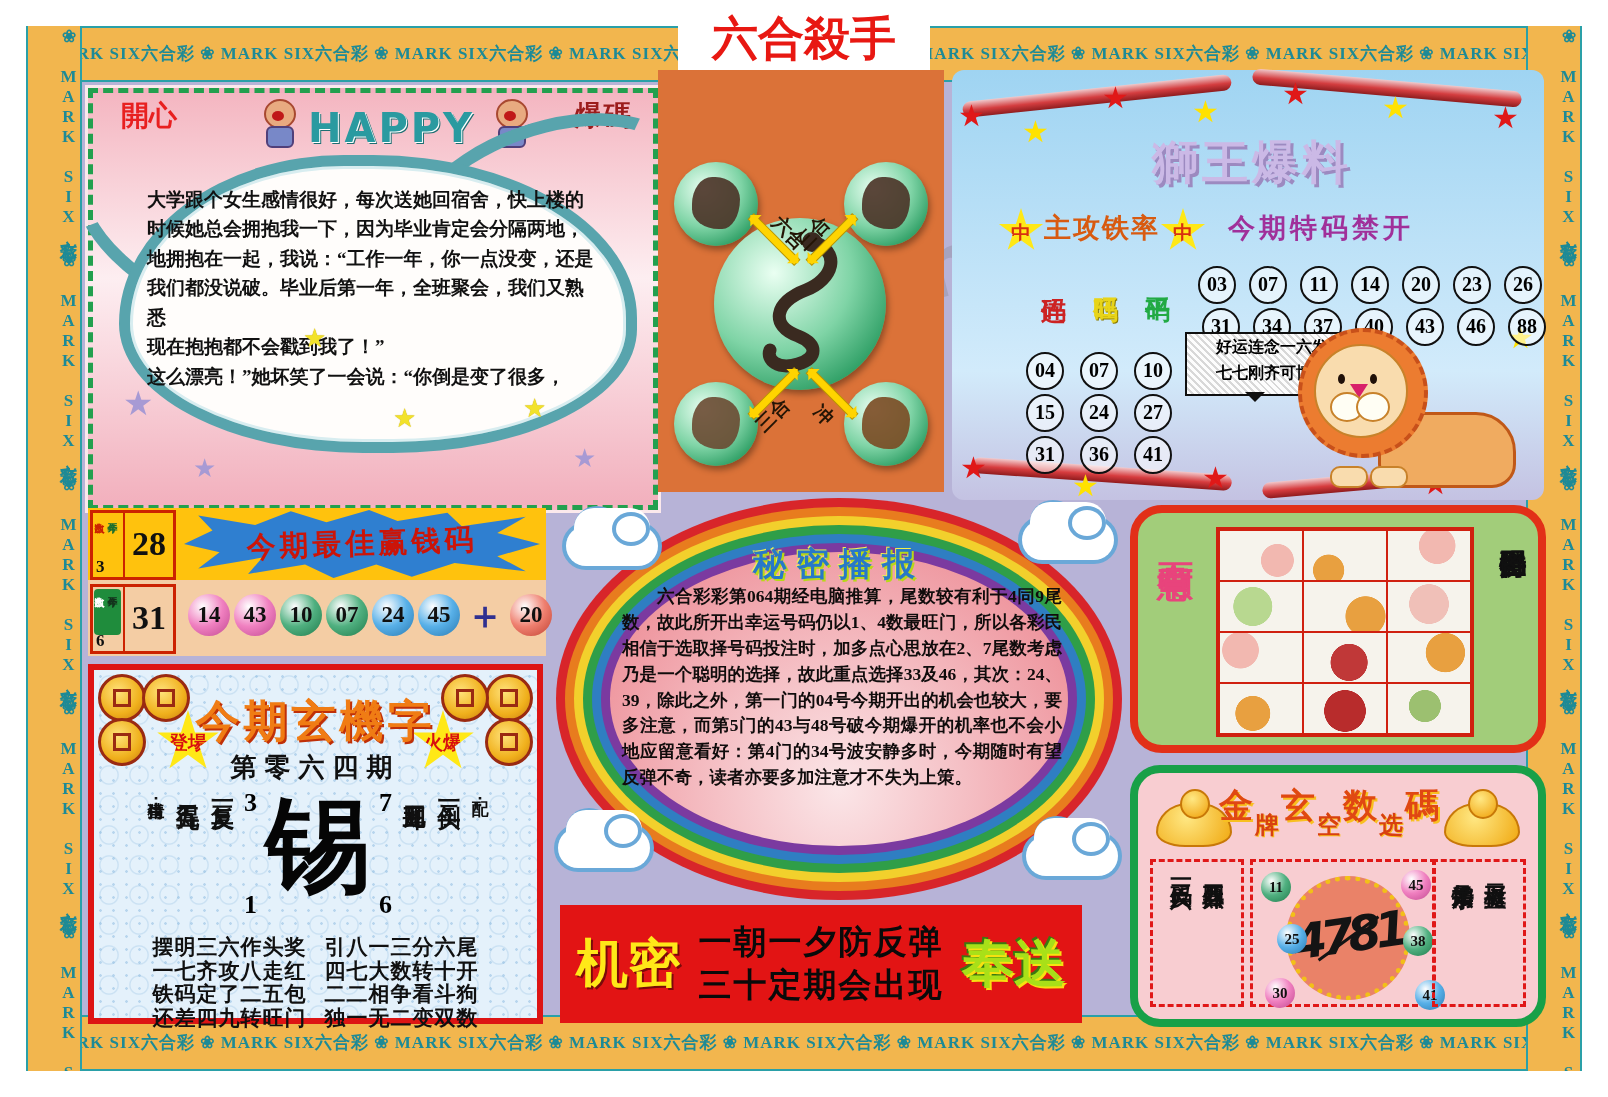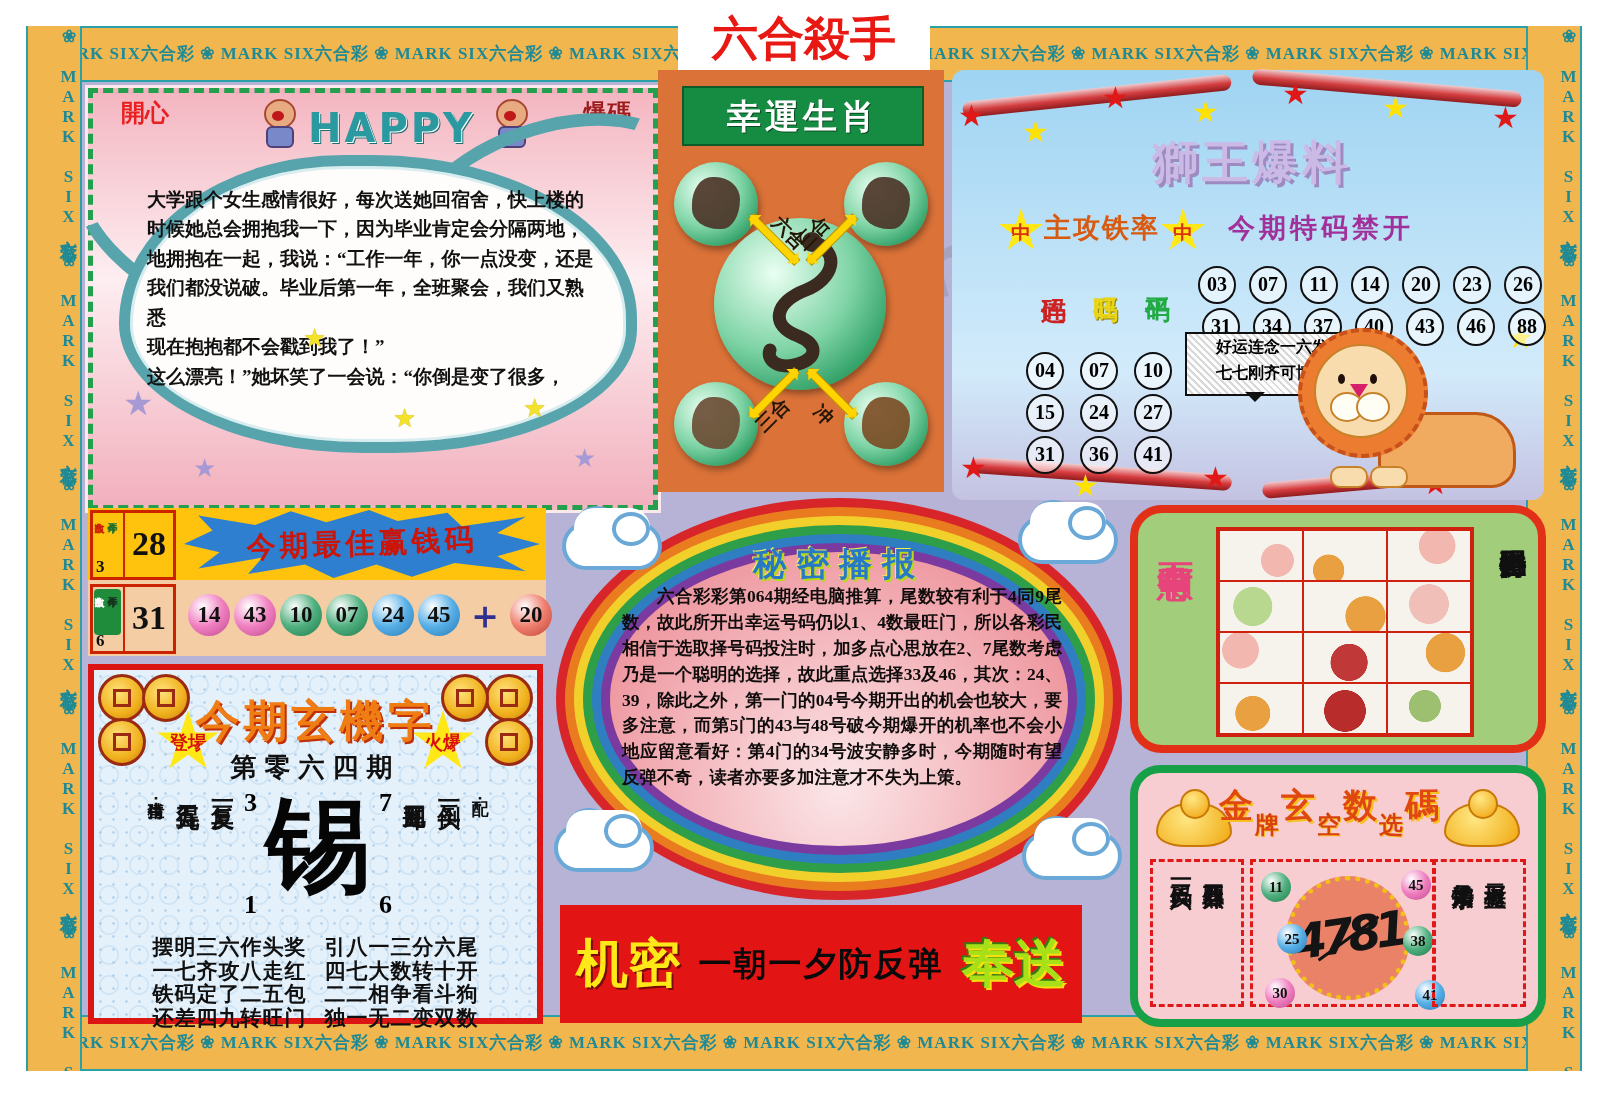--- a/index.html
+++ b/index.html
@@ -19,21 +19,21 @@
   #title-patch{left:678px;top:2px;width:252px;height:76px;background:#ffffff;}
   #page-title{left:678px;top:8px;width:252px;text-align:center;font-size:46px;font-weight:bold;color:#e81812;
               font-family:"DejaVu Sans",sans-serif;}
   #watermark{left:760px;top:230px;font-size:86px;font-weight:bold;color:rgba(110,110,110,.22);transform:rotate(-14deg);
              font-family:"DejaVu Sans",sans-serif;letter-spacing:6px;}
 
   
   #happy{left:88px;top:88px;width:560px;height:412px;border:5px dashed #22a04e;outline:3px solid #fbe9ec;
          background:linear-gradient(#f4b6c1,#fdeef1 45%,#f2b0bd);}
   #happy .hd{position:absolute;left:0;top:4px;width:100%;height:56px;}
-  .happy-label{position:absolute;font-size:24px;font-weight:bold;font-family:"DejaVu Sans",sans-serif;}
+  .happy-label{position:absolute;font-size:28px;font-weight:bold;font-family:"DejaVu Sans",sans-serif;}
   #happy-left{left:28px;color:#e82020;}
   #happy-right{right:22px;color:#9c1c1c;}
   #happy-word{left:215px;top:8px;font-size:40px;font-weight:bold;color:#2a9aa0;letter-spacing:3px;
               text-shadow:1px 1px 0 #ffffff,2px 2px 0 #1d6e72;font-family:"DejaVu Sans",sans-serif;}
   .clown{position:absolute;width:34px;height:48px;}
   .clown .head{position:absolute;left:3px;top:0;width:28px;height:26px;border-radius:50%;background:#e8aa80;border:2px solid #a84830;}
   .clown .mouth{position:absolute;left:11px;top:12px;width:12px;height:10px;border-radius:50%;background:#c01818;}
   .clown .body{position:absolute;left:5px;top:27px;width:24px;height:18px;border-radius:6px;background:#7888c8;border:2px solid #50407a;}
   .swirl{position:absolute;border:13px solid #58a4ad;border-radius:50%;border-top-color:transparent;border-left-color:transparent;}
   #cloud-bubble{position:absolute;left:26px;top:62px;width:496px;height:276px;background:#fffdfb;
@@ -241,21 +241,20 @@
     </div>
     <span class="star y" style="left:300px;top:310px;">★</span>
     <span class="star p" style="left:100px;top:360px;">★</span>
     <span class="star y" style="left:430px;top:300px;">★</span>
     <span class="star p" style="left:480px;top:350px;">★</span>
     <span class="star y" style="left:210px;top:230px;">★</span>
     <span class="star p" style="left:30px;top:290px;font-size:34px;">★</span>
   </div>
 
   <div class="abs" id="zodiac">
-    <div class="hd">幸運生肖</div>
     <div class="zball zb-corner" style="left:16px;top:92px;">
         <i class="animal-blob"></i>
       </div>
     <div class="zball zb-corner" style="left:186px;top:92px;">
         <i class="animal-blob"></i>
       </div>
     <div class="zball zb-corner" style="left:16px;top:312px;">
         <i class="animal-blob" style="background:#6a4a32;"></i>
       </div>
     <div class="zball zb-corner" style="left:186px;top:312px;">
@@ -455,20 +454,21 @@
       </div>
     <div class="cloud" style="right:4px;top:338px;">
         <i></i>
       </div>
   </div>
 
   <div class="abs" id="secret">
     <span id="secret-left">机密</span>
     <span id="secret-mid">
       <span style="display:block;">一朝一夕防反弹</span>
+      <span style="display:block;">三十定期会出现</span>
     </span>
     <span id="secret-right">奉送</span>
   </div>
 
   <div class="abs" id="puzzle">
     <div class="vtext" id="puzzle-left">画中有意</div>
     <div id="pgrid">
       <div class="cell pc1"></div>
       <div class="cell pc2"></div>
       <div class="cell pc3"></div>

